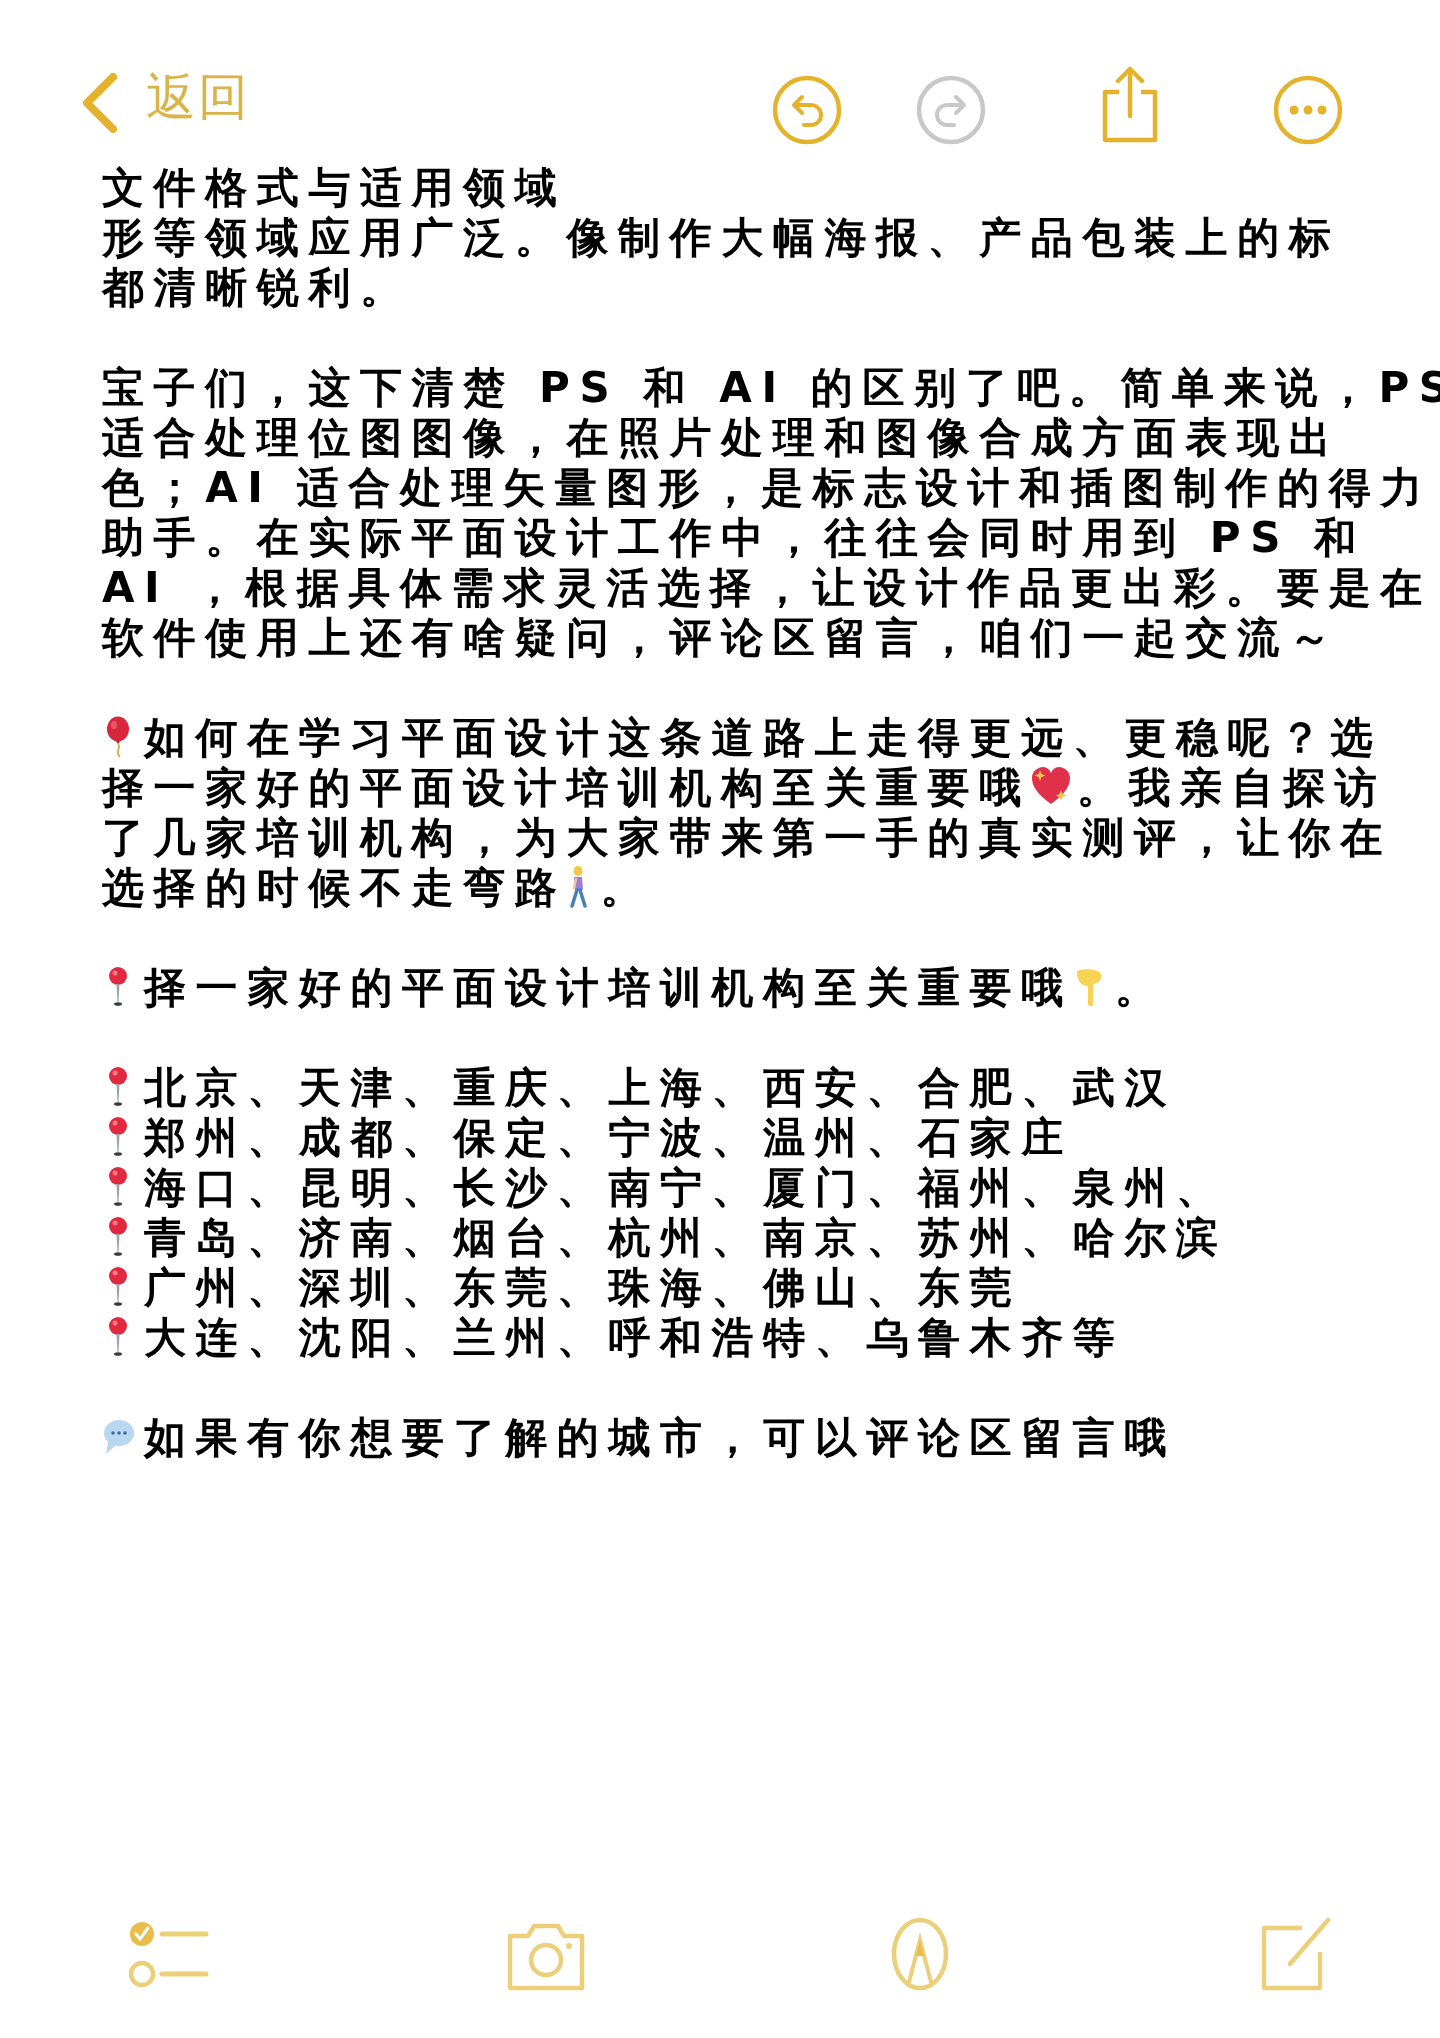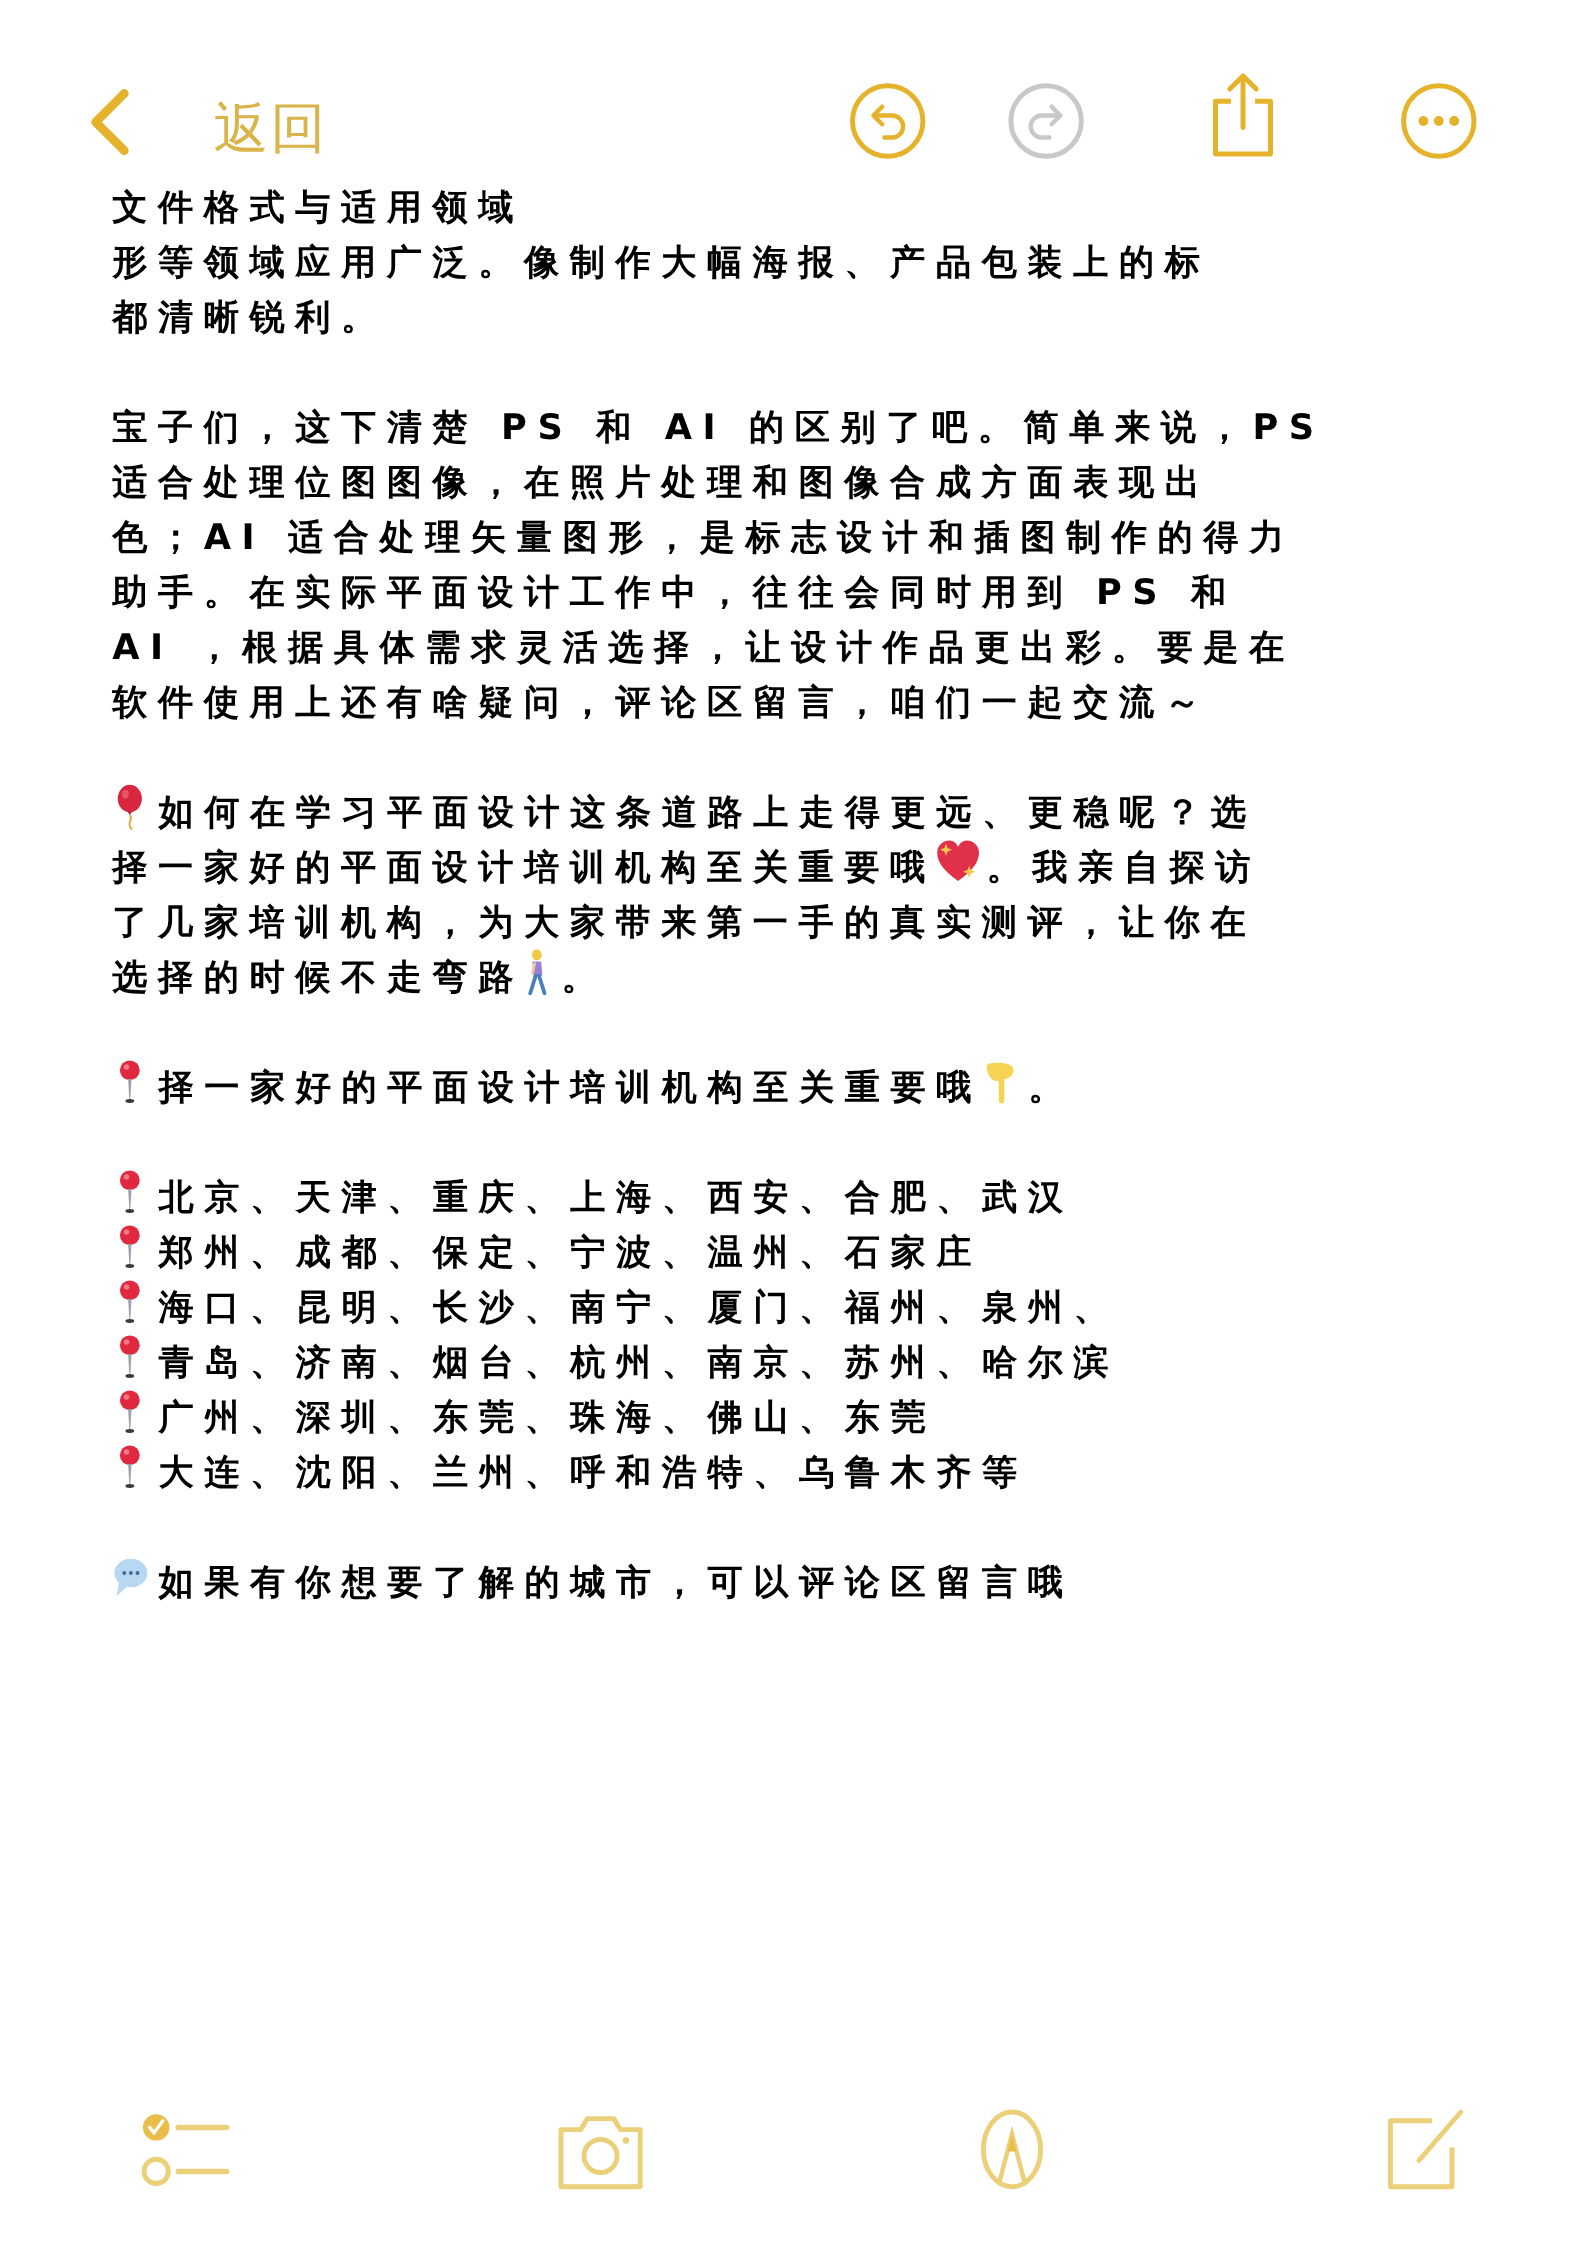--- a/index.html
+++ b/index.html
@@ -18,23 +18,22 @@
     position: absolute;
     left: 0; top: 0;
     width: 1440px;
     height: 160px;
   }
   .back-button {
     position: absolute;
     left: 80px; top: 72px;
     height: 70px;
     display: flex;
-    align-items: flex-end;
+    align-items: flex-start;
     cursor: pointer;
-    gap: 48px;
   }
   .back-button svg { display: block; }
   .back-label {
     margin-left: 26px;
     font-size: 50px;
     color: #d9b449;
     letter-spacing: 2px;
     font-weight: normal;
     line-height: 1;
   }
@@ -48,21 +47,21 @@
     justify-content: center;
     cursor: pointer;
   }
   .tb-icon svg { display: block; }
 
   .note {
     position: absolute;
     left: 102px;
     top: 163px;
     width: 1250px;
-    font-size: 32px;
+    font-size: 42px;
     line-height: 50px;
     font-weight: bold;
     color: #000000;
     letter-spacing: 9.6px;
     white-space: normal;
   }
   .note .line {
     display: block;
     height: 50px;
     white-space: nowrap;

